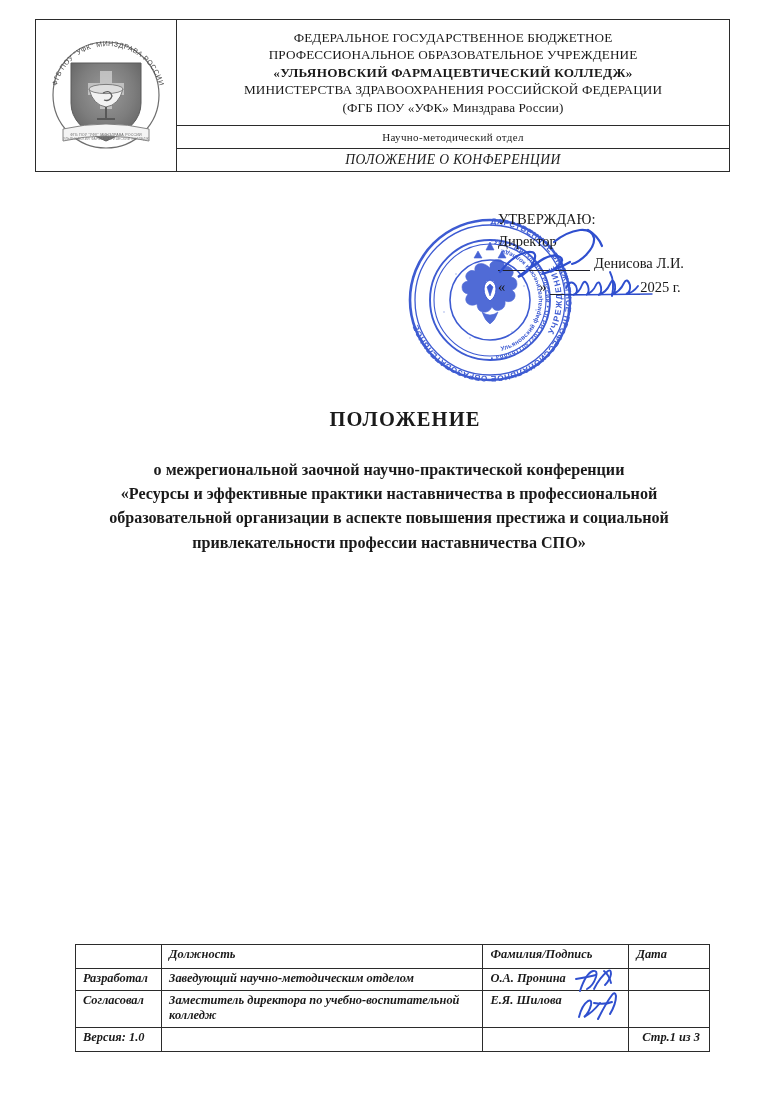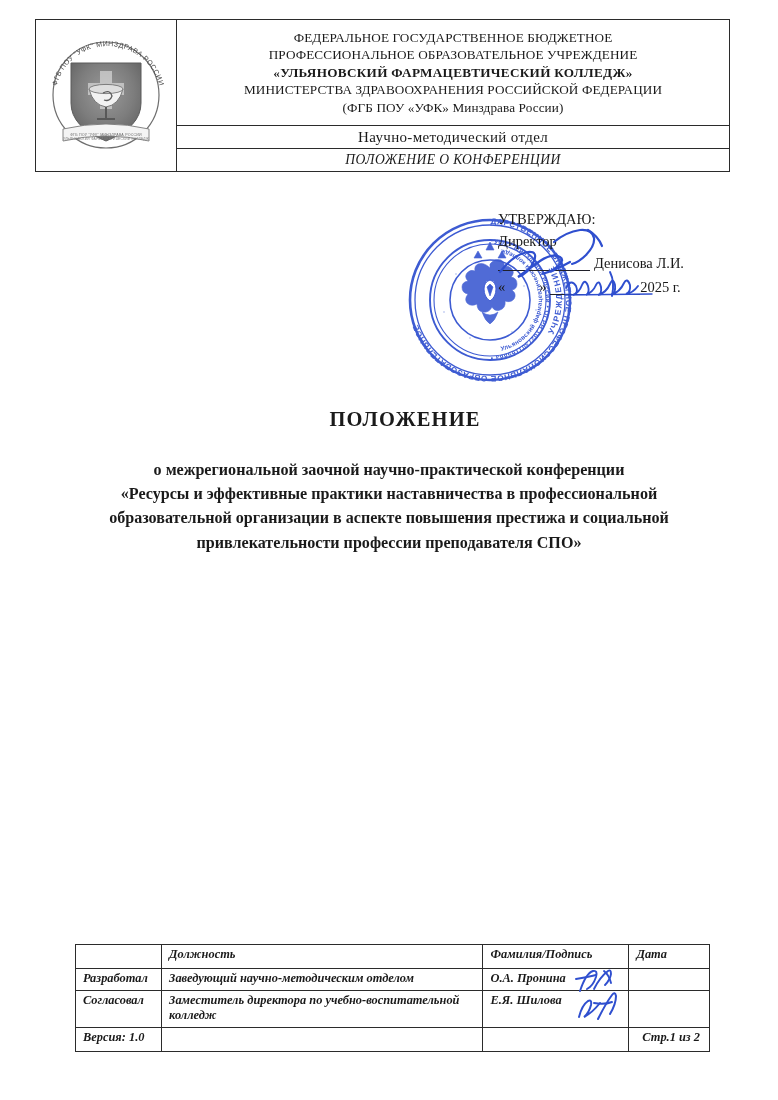--- a/index.html
+++ b/index.html
@@ -80,21 +80,21 @@
     line-height: 17.4px;
     letter-spacing: 0.1px;
     white-space: nowrap;
     text-align: center;
   }
   .hdr-line.bold {
     font-weight: bold;
     letter-spacing: 0.3px;
   }
   .hdr-sub-text {
-    font-size: 15px;
+    font-size: 11px;
     letter-spacing: 0.35px;
   }
   .hdr-type-text {
     font-size: 13.6px;
     letter-spacing: 0.4px;
     font-style: italic;
   }
 
   
   .emblem {
@@ -385,21 +385,21 @@
       </g>
     </svg>
   </div>
 
   <div class="doc-title">ПОЛОЖЕНИЕ</div>
 
   <div class="doc-subtitle">
     <span class="l1">о межрегиональной заочной научно-практической конференции</span>
     <span class="l1">«Ресурсы и эффективные практики наставничества в профессиональной</span>
     <span class="l1">образовательной организации в аспекте повышения престижа и социальной</span>
-    <span class="l1">привлекательности профессии преподавателя СПО»</span>
+    <span class="l1">привлекательности профессии наставничества СПО»</span>
   </div>
 
   <table class="footer-table">
     <tbody>
       <tr class="r-head">
         <td class="col-a"></td>
         <td class="col-b">Должность</td>
         <td class="col-c">Фамилия/Подпись</td>
         <td class="col-d">Дата</td>
       </tr>
@@ -438,18 +438,18 @@
             </svg>
           </span>
         </td>
         <td class="col-d"></td>
       </tr>
 
       <tr class="versions-row">
         <td class="col-a">Версия: 1.0</td>
         <td class="col-b"></td>
         <td class="col-c"></td>
-        <td class="col-d page-cell">Стр.1 из 2</td>
+        <td class="col-d page-cell">Стр.1 из 3</td>
       </tr>
     </tbody>
   </table>
 
 </div>
 
 </body></html>

